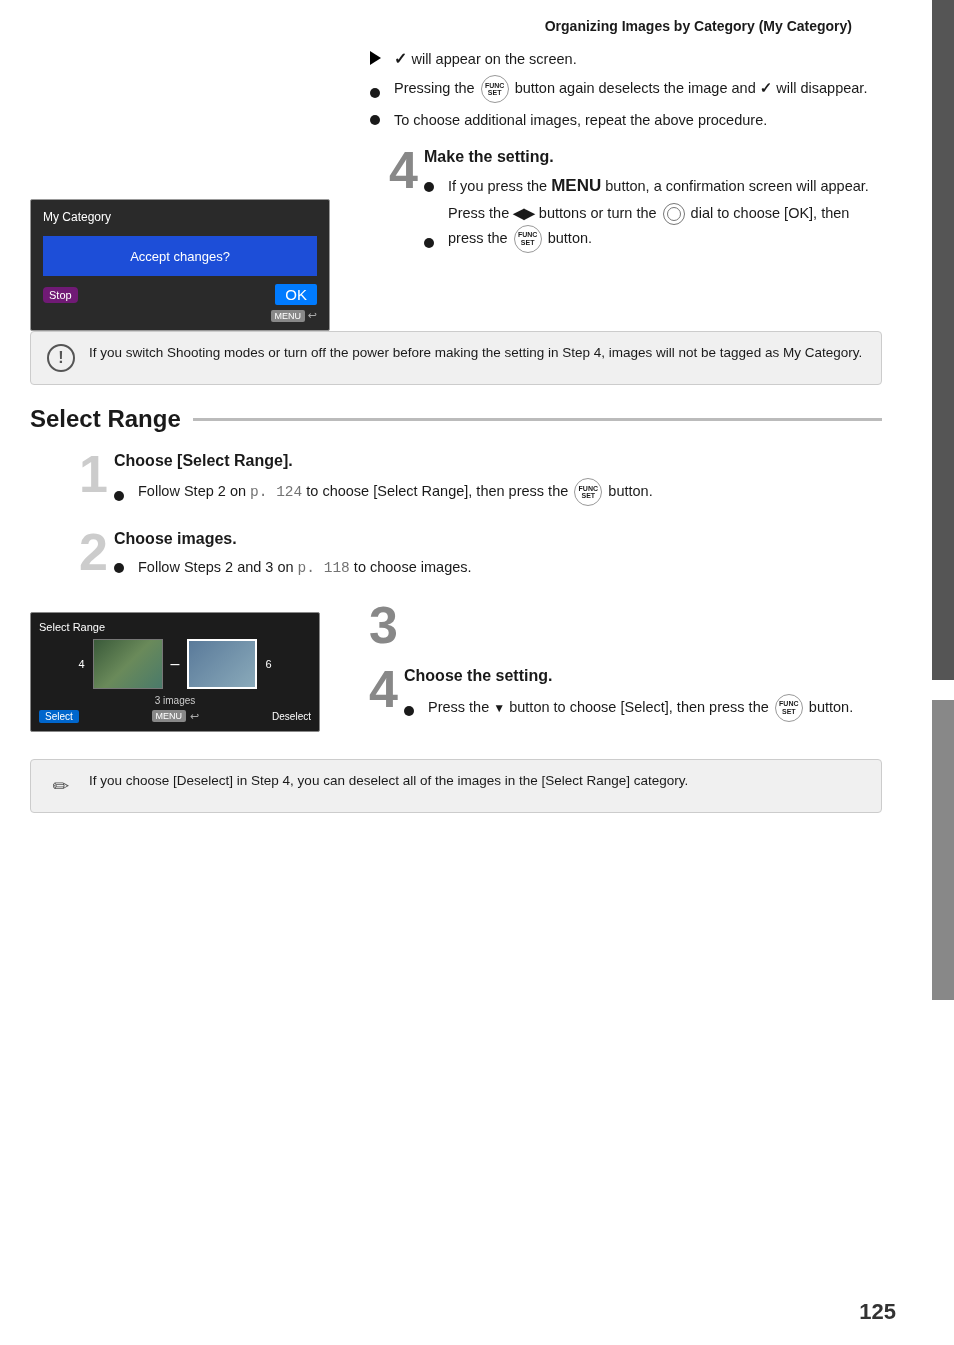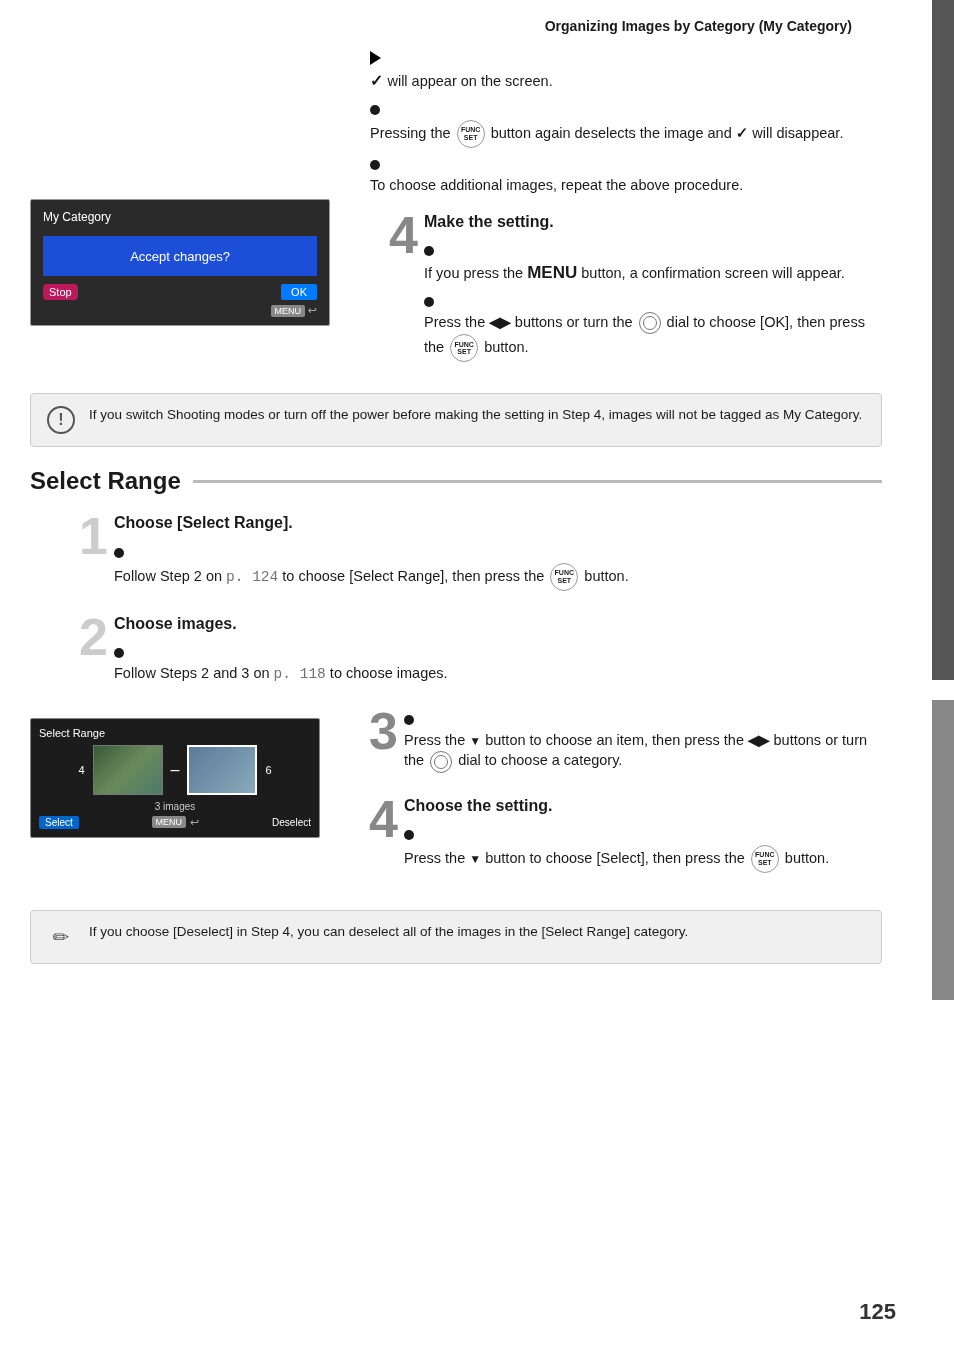--- a/index.html
+++ b/index.html
@@ -39,25 +39,24 @@
     
     .page-header {
       text-align: right;
       font-weight: bold;
       font-size: 14px;
       margin-bottom: 14px;
       padding-right: 30px;
     }
     .bullet-item {
       display: flex;
-      align-items: flex-start;
+      align-items: flex-end;
       margin-bottom: 5px;
       font-size: 14.5px;
       line-height: 1.4;
-      flex-direction: column;
     }
     .bullet-icon {
       min-width: 18px;
       margin-right: 6px;
       margin-top: 2px;
     }
     .play-arrow {
       display: inline-block;
       width: 0;
       height: 0;
@@ -112,29 +111,29 @@
     }
     .camera-screen-buttons {
       display: flex;
       justify-content: space-between;
       align-items: center;
     }
     .camera-btn {
       color: #fff;
       font-size: 11px;
       padding: 2px 6px;
-      background: #be185d;
+      background: #701a75;
       border-radius: 4px;
     }
     .camera-ok-btn {
       background: #007bff;
       color: #fff;
       padding: 2px 10px;
       border-radius: 2px;
-      font-size: 11px;
+      font-size: 15px;
     }
     .camera-menu-indicator {
       color: #aaa;
       font-size: 10px;
       text-align: right;
       margin-top: 4px;
     }
     .menu-tag {
       display: inline-block;
       background: #888;
@@ -540,28 +539,20 @@
           <div class="sr-bottom-btn">Deselect</div>
         </div>
       </div>
     </div>
 
     <div class="right-col">
 
       <div class="step-row" style="margin-bottom:18px;">
         <div class="step-num-large dark">3</div>
         <div class="step-content">
-          <div class="bullet-item">
-            <span class="bullet-icon"><span class="dot-icon"></span></span>
-            <span>
-              Press the <span class="down-arrow-btn">▼</span> button to choose an item, then press the <span class="lr-arrows">◀▶</span> buttons or turn the
-              <span class="dial-icon"></span>
-              dial to choose a category.
-            </span>
-          </div>
         </div>
       </div>
 
       <div class="step-row" style="margin-bottom:18px;">
         <div class="step-num-large dark">4</div>
         <div class="step-content">
           <div class="step-title">Choose the setting.</div>
           <div class="bullet-item">
             <span class="bullet-icon"><span class="dot-icon"></span></span>
             <span>

